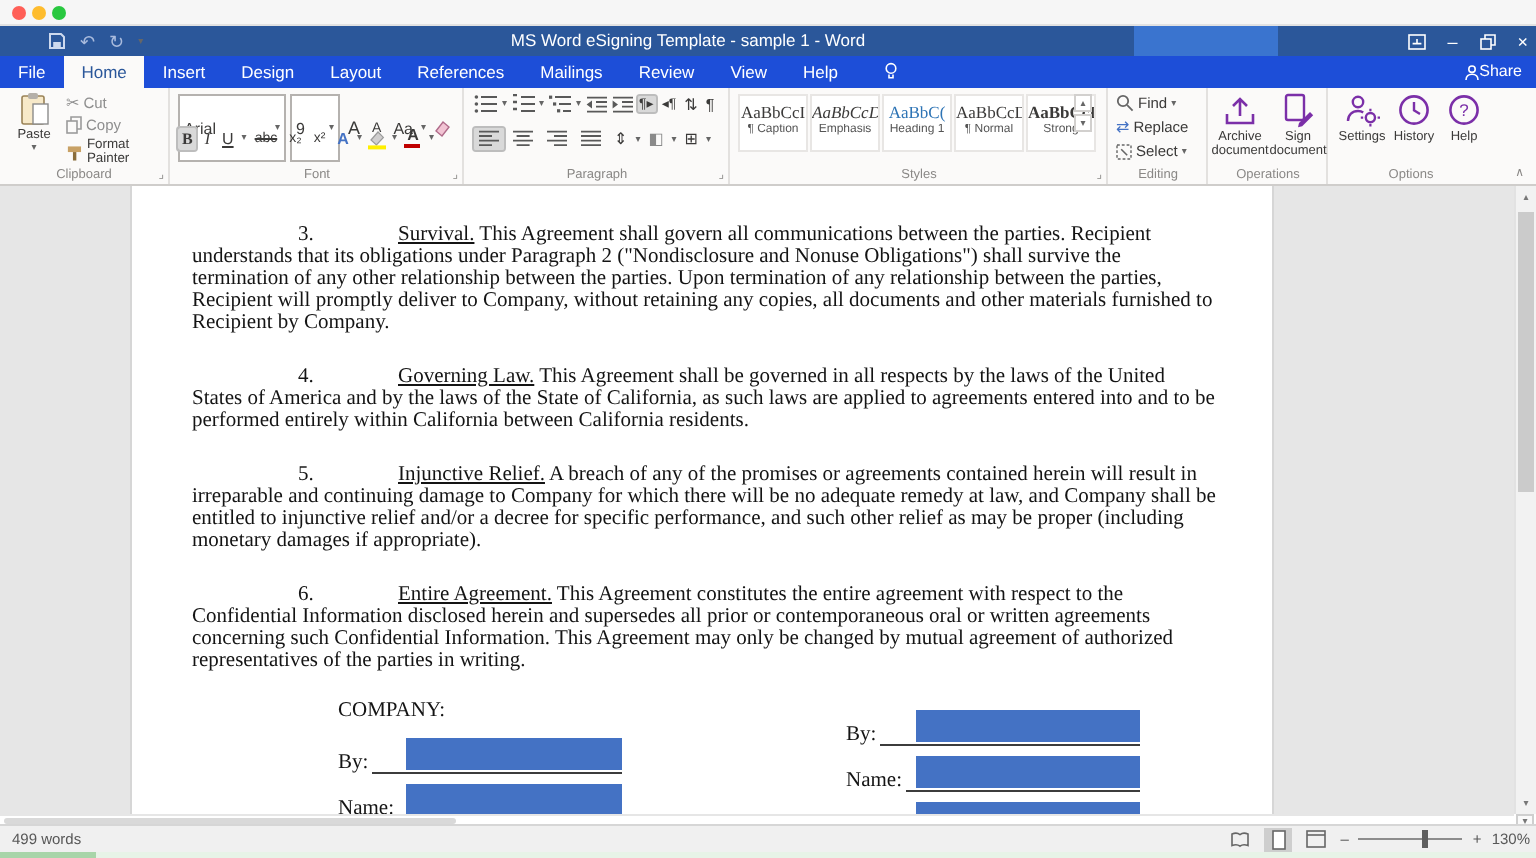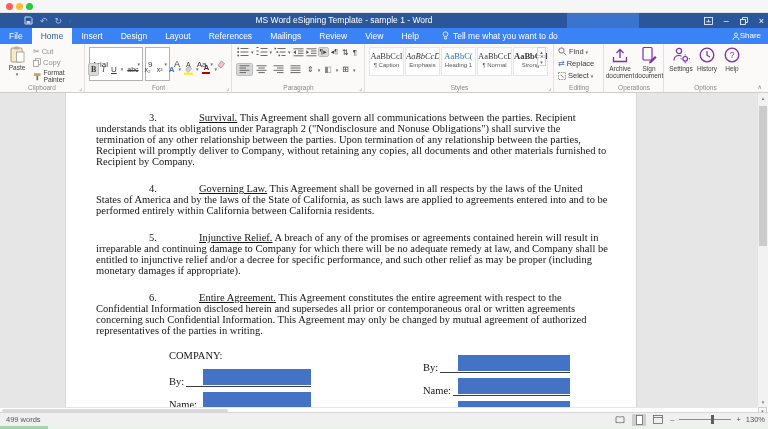--- a/index.html
+++ b/index.html
@@ -8,21 +8,21 @@
 
 .macbar{position:absolute;top:0;left:0;right:0;height:13px;background:#f6f6f6;border-bottom:1px solid #e2e2e2}
 .dot{position:absolute;top:3px;width:7px;height:7px;border-radius:50%}
 
 .titlebar{position:absolute;top:13px;left:0;right:0;height:15px;background:#2b579a;color:#fff}
 .qat{position:absolute;left:24px;top:0;height:15px;display:flex;align-items:center;gap:7px;font-size:9px;color:#a9bbdd}
 .wtitle{position:absolute;left:120px;right:200px;text-align:center;line-height:15px;font-size:8.5px;color:#fff;white-space:nowrap}
 .tb-highlight{position:absolute;left:567px;top:0;width:72px;height:15px;background:#3a74cf}
 .winctl{position:absolute;right:4px;top:0;height:15px;display:flex;align-items:center;gap:11px;font-size:9px}
 
-.tabsrow{position:absolute;top:28px;left:0;right:0;height:16px;background:#3b82f6;display:flex;align-items:stretch;font-size:8.5px;color:#fff}
+.tabsrow{position:absolute;top:28px;left:0;right:0;height:16px;background:#1d4ed8;display:flex;align-items:stretch;font-size:8.5px;color:#fff}
 .tab{padding:0 9px;line-height:16px;cursor:default}
 .tab.active{background:#fbfaf9;color:#2b579a}
 .tellme{display:flex;align-items:center;gap:4px;padding-left:14px;line-height:16px}
 .share{position:absolute;right:7px;top:0;display:flex;align-items:center;gap:0;line-height:16px;font-size:8px}
 
 .ribbon{position:absolute;top:44px;left:0;right:0;height:49px;background:#fbfaf9;border-bottom:1px solid #cfcdcb;font-size:8px;color:#3b3a39}
 .rgroup{position:absolute;top:0;height:48px;border-right:1px solid #e3e1df}
 .glabel{position:absolute;bottom:1px;left:0;right:0;text-align:center;font-size:6.5px;color:#8a8886}
 .launcher{position:absolute;bottom:1px;right:2px;font-size:6px;color:#8a8886}
 .rrow{position:absolute;display:flex;align-items:center;gap:2px}
@@ -122,21 +122,20 @@
     <span class="tab">References</span>
     <span class="tab">Mailings</span>
     <span class="tab">Review</span>
     <span class="tab">View</span>
     <span class="tab">Help</span>
     <span class="tellme">
       <svg width="7" height="10" viewBox="0 0 7 10">
           <circle cx="3.5" cy="3.2" r="2.4" fill="none" stroke="#fff" stroke-width="0.8"></circle>
           <path d="M2.5 6.3v1.6h2V6.3" fill="none" stroke="#fff" stroke-width="0.8"></path>
         </svg>
-      <span>Tell me what you want to do</span>
     </span>
     <span class="share">
       <svg width="8" height="9" viewBox="0 0 8 9">
           <circle cx="4" cy="2.6" r="1.6" fill="none" stroke="#fff" stroke-width="0.8"></circle>
           <path d="M1 8c0-1.9 1.3-2.9 3-2.9S7 6.1 7 8" fill="none" stroke="#fff" stroke-width="0.8"></path>
         </svg>
       <span>Share</span>
     </span>
   </div>
 

